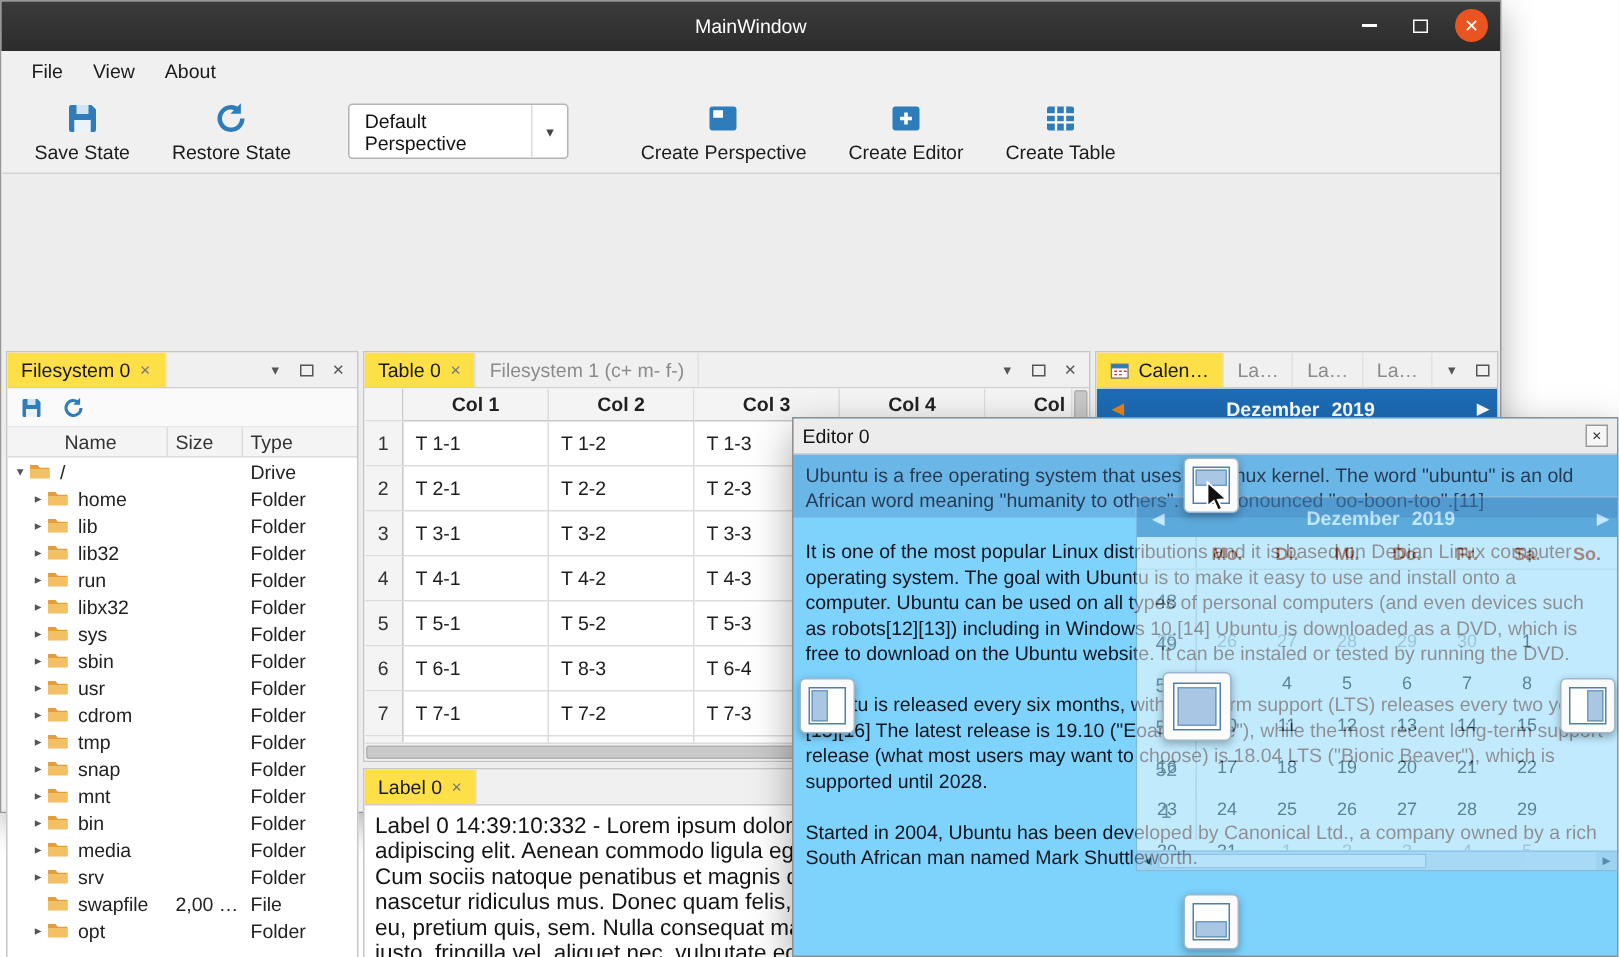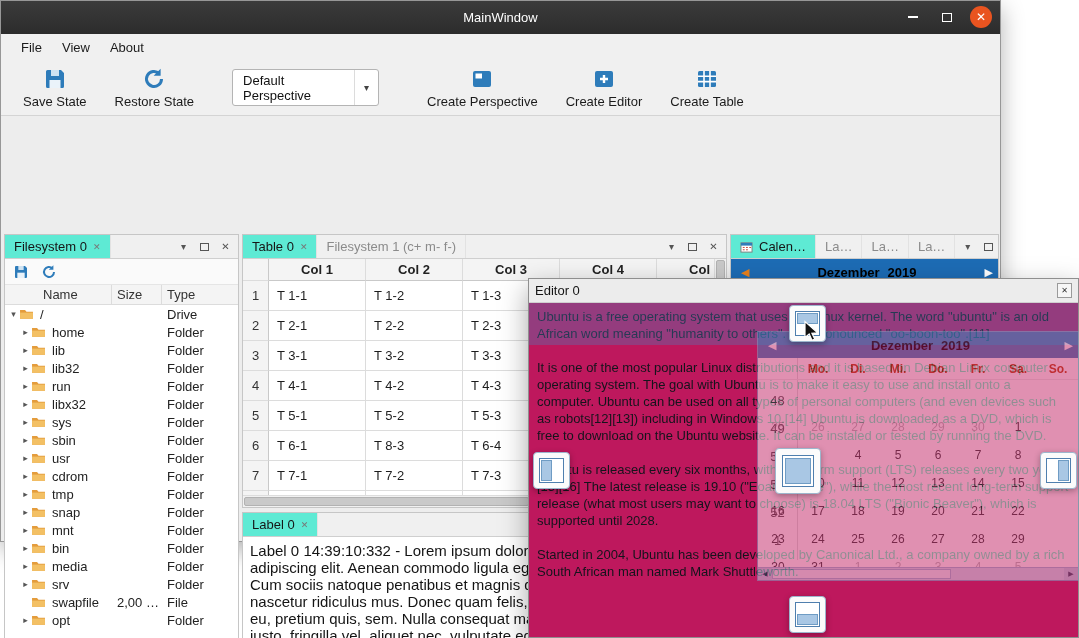--- a/index.html
+++ b/index.html
@@ -26,21 +26,21 @@
   .combo{width:147px;height:37px;background:#fff;border:1px solid #b4b4b4;border-radius:3px;display:flex;align-items:center;margin:0 30px 0 20px;}
   .combo-label{flex:1;padding-left:10px;font-size:13px;color:#111;}
   .combo-arrow{width:24px;height:100%;display:flex;align-items:center;justify-content:center;border-left:1px solid #dcdcdc;color:#444;font-size:10px;}
 
   .dock-area{position:absolute;left:0;top:115px;right:0;bottom:0;background:#ededed;}
 
   
   .dock{position:absolute;background:#fff;border:1px solid #c6c6c6;display:flex;flex-direction:column;overflow:hidden;}
   .dock-header{height:24px;flex:0 0 24px;background:#f0f0f0;border-bottom:1px solid #cfcfcf;display:flex;align-items:stretch;font-size:13px;}
   .dock-tab{display:flex;align-items:center;gap:6px;padding:0 9px;color:#8b8b8b;border-right:1px solid #e2e2e2;white-space:nowrap;}
-  .dock-tab.active{background:#5eead4;color:#161616;}
+  .dock-tab.active{background:#fde047;color:#161616;}
   .tab-close{display:none;font-size:9px;color:#777;}
   .tab-close.show{display:inline;}
   .dock-btns{margin-left:auto;display:flex;align-items:center;gap:8px;padding:0 6px;color:#555;}
   .dbtn{font-size:10px;width:13px;text-align:center;}
   .dbtn .float-box{display:block;width:9px;height:8px;border:1px solid #555;margin:0 auto;}
   .cal-tab-icon{width:13px;height:12px;display:inline-block;}
 
   
   #fs-panel{left:3px;top:118px;width:235px;height:418px;}
   .fs-toolbar{height:26px;flex:0 0 26px;display:flex;align-items:center;gap:12px;padding-left:8px;background:#fafafa;border-bottom:1px solid #e5e5e5;}
@@ -77,35 +77,35 @@
 
   
   #center-bottom{left:241px;top:396px;width:485px;height:140px;}
   .label-content{flex:1;padding:5px 7px;font-size:15px;line-height:17px;color:#141414;overflow:hidden;}
 
   
   #right-panel{left:729px;top:118px;width:269px;height:418px;}
   .cal{flex:1;display:flex;flex-direction:column;overflow:hidden;background:#fff;}
   .cal-nav{height:27px;flex:0 0 27px;background:#1d6cb5;display:flex;align-items:center;}
   .cal-prev{color:#e8821e;font-size:11px;margin-left:10px;}
-  .cal-title{flex:1;text-align:center;color:#000000;font-weight:bold;font-size:13px;}
+  .cal-title{flex:1;text-align:center;color:#ffffff;font-weight:bold;font-size:13px;}
   .cal-title span{margin:0 4px;}
   .cal-next{color:#fff;font-size:11px;margin-right:5px;}
   .cal-dayrow{height:26px;flex:0 0 26px;display:flex;align-items:center;border-bottom:1px solid #eaeaea;}
   .cal-wkcol{width:56px;flex:0 0 56px;height:100%;border-right:1px solid #dcdcdc;}
   .cal-dh{width:50px;flex:0 0 50px;text-align:center;font-weight:bold;font-size:13px;color:#c2410c;}
   .cal-weeks{flex:1;overflow:hidden;}
   .cal-week{height:32px;display:flex;align-items:stretch;flex-direction:column;}
   .cal-wk{width:56px;flex:0 0 56px;display:flex;align-items:center;justify-content:center;font-size:13px;color:#555;border-right:1px solid #dcdcdc;}
   .cal-days{display:flex;align-items:center;flex:1;}
   .cal-day{width:50px;flex:0 0 50px;text-align:center;font-size:13px;color:#3a3a3a;}
   .cal-day.muted{color:#b9b9b9;}
 
   
-  .editor-window{position:absolute;left:528px;top:278px;width:551px;height:360px;background:#be185d;border:1px solid #8f8f8f;box-shadow:0 10px 26px rgba(0,0,0,.35);z-index:20;display:flex;flex-direction:column;overflow:hidden;}
+  .editor-window{position:absolute;left:528px;top:278px;width:551px;height:360px;background:#7dd3fc;border:1px solid #8f8f8f;box-shadow:0 10px 26px rgba(0,0,0,.35);z-index:20;display:flex;flex-direction:column;overflow:hidden;}
   .editor-titlebar{height:24px;flex:0 0 24px;background:#ececec;border-bottom:1px solid #cfcfcf;display:flex;align-items:center;padding:0 6px;font-size:13px;color:#141414;}
   .editor-title{flex:1;}
   .editor-close{width:15px;height:15px;border:1px solid #9a9a9a;background:#f6f6f6;display:flex;align-items:center;justify-content:center;font-size:8px;color:#333;}
   .editor-body{flex:1;padding:5px 8px;font-size:13px;line-height:17px;color:#14141c;overflow:hidden;}
   .editor-body p{margin:0 0 17px 0;}
 
   
   .drop-band{position:absolute;left:529px;top:303px;width:549px;height:42px;background:rgba(72,130,190,.35);z-index:26;}
   .drag-preview{position:absolute;left:757px;top:331px;width:322px;height:250px;opacity:.52;background:#f7fafd;border:1px solid #7fa3c6;z-index:27;display:flex;flex-direction:column;overflow:hidden;}
   .preview .cal-nav{height:26px;flex:0 0 26px;background:#3e83bd;}

